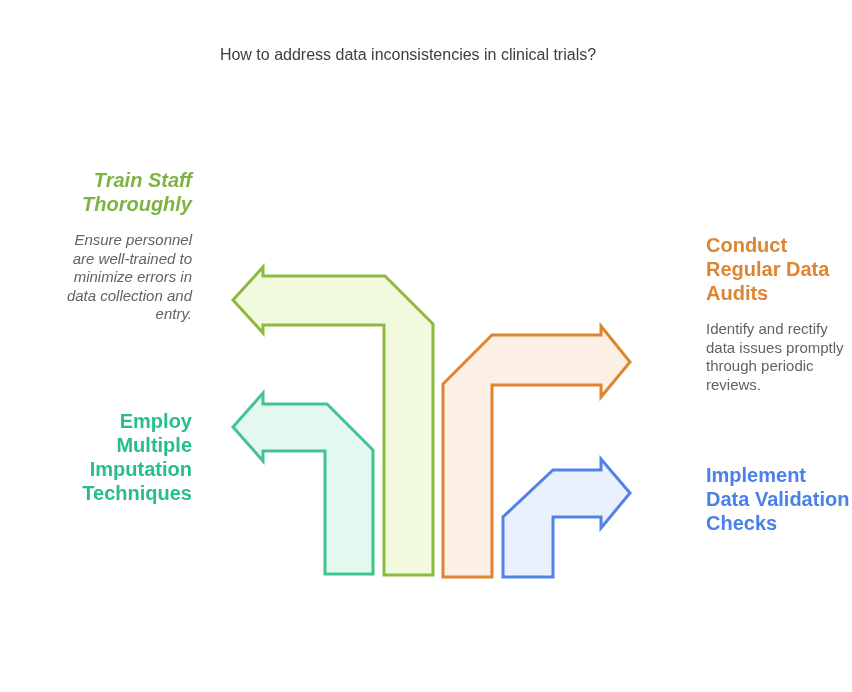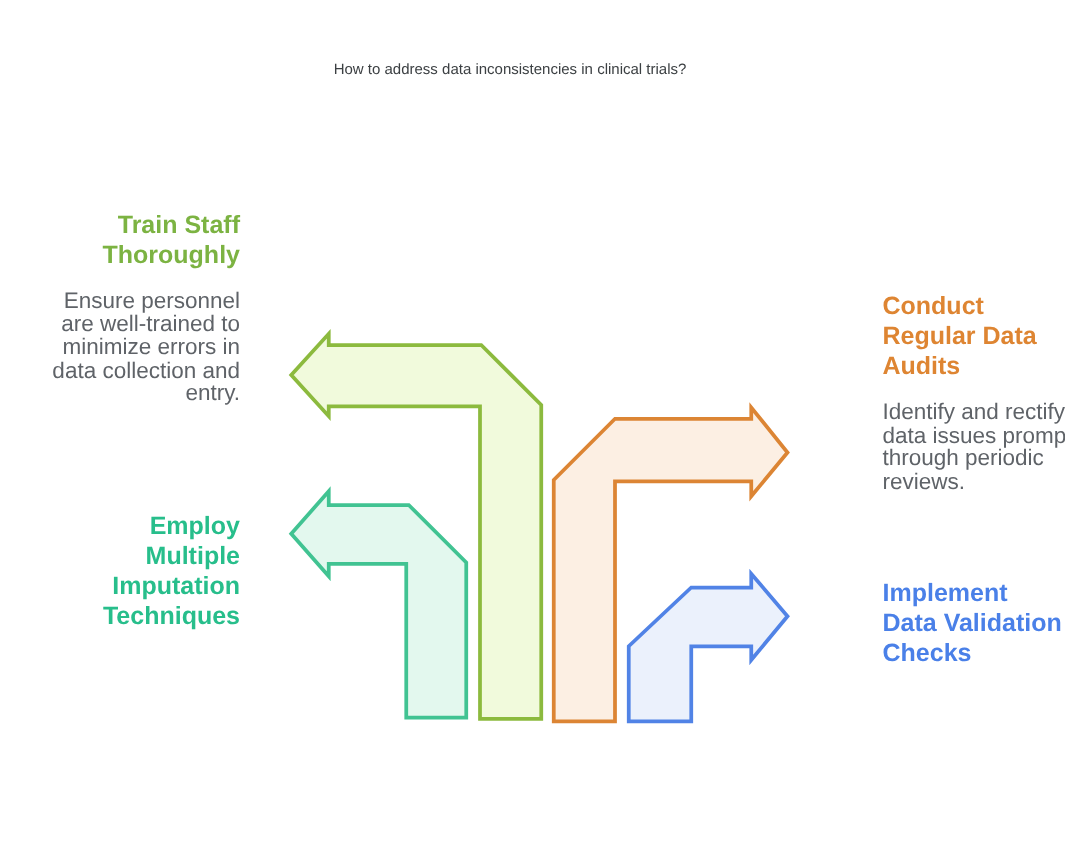--- a/index.html
+++ b/index.html
@@ -11,21 +11,21 @@
     background: #ffffff;
     overflow: hidden;
     font-family: "Liberation Sans", "DejaVu Sans", sans-serif;
   }
   .title {
     position: absolute;
     top: 42px;
     left: 0;
     width: 816px;
     text-align: center;
-    font-size: 12px;
+    font-size: 16px;
     line-height: 26px;
     font-weight: 400;
     color: var(--title-text, #3C4043);
     margin: 0;
   }
   .svg-layer {
     position: absolute;
     left: 0;
     top: 0;
     width: 852px;
@@ -41,29 +41,29 @@
   }
   .block h2 {
     margin: 0;
     font-size: 20px;
     line-height: 24px;
     font-weight: 700;
     white-space: pre-line;
   }
   .block p {
     margin: 15px 0 0 0;
-    font-size: 18px;
+    font-size: 15px;
     line-height: 18.5px;
     color: var(--body-text, #5F6368);
     white-space: pre-line;
   }
   .block.align-right { text-align: right; }
   .block.align-left  { text-align: left; margin-left: 44px; }
 
-  .pos-train     { left: 30px;  top: 168px; width: 162px; }
+  .pos-train     { left: 30px;  top: 168px; width: 162px; font-style: italic; }
   .pos-employ    { left: 30px;  top: 397px; width: 162px; margin-top: 12px; }
   .pos-conduct   { left: 662px; top: 233px; width: 172px; }
   .pos-implement { left: 662px; top: 463px; width: 172px; }
 
   .heading-green  { color: var(--heading-green,  #7CB342); }
   .heading-teal   { color: var(--heading-teal,   #27BE8B); }
   .heading-orange { color: var(--heading-orange, #DE8532); }
   .heading-blue   { color: var(--heading-blue,   #4A80E8); }
 </style>
 </head>

